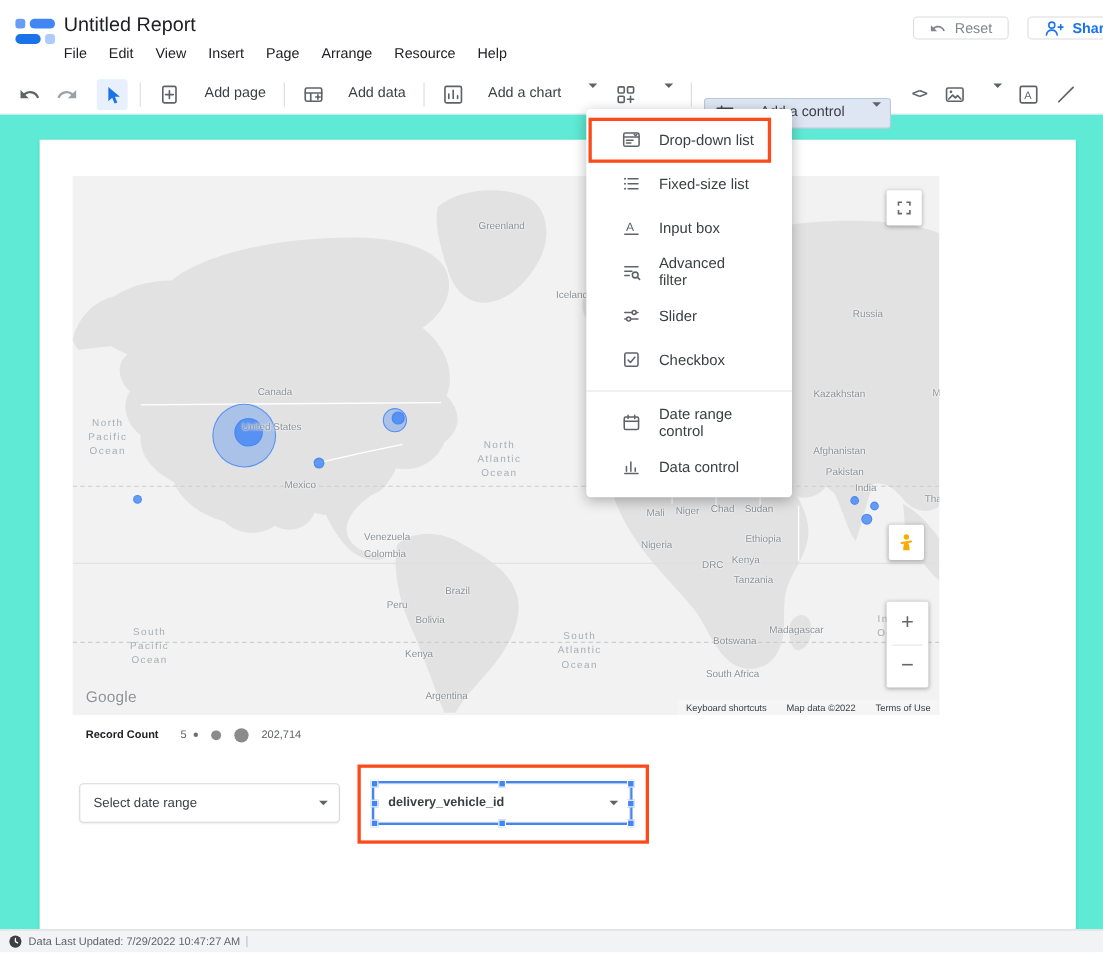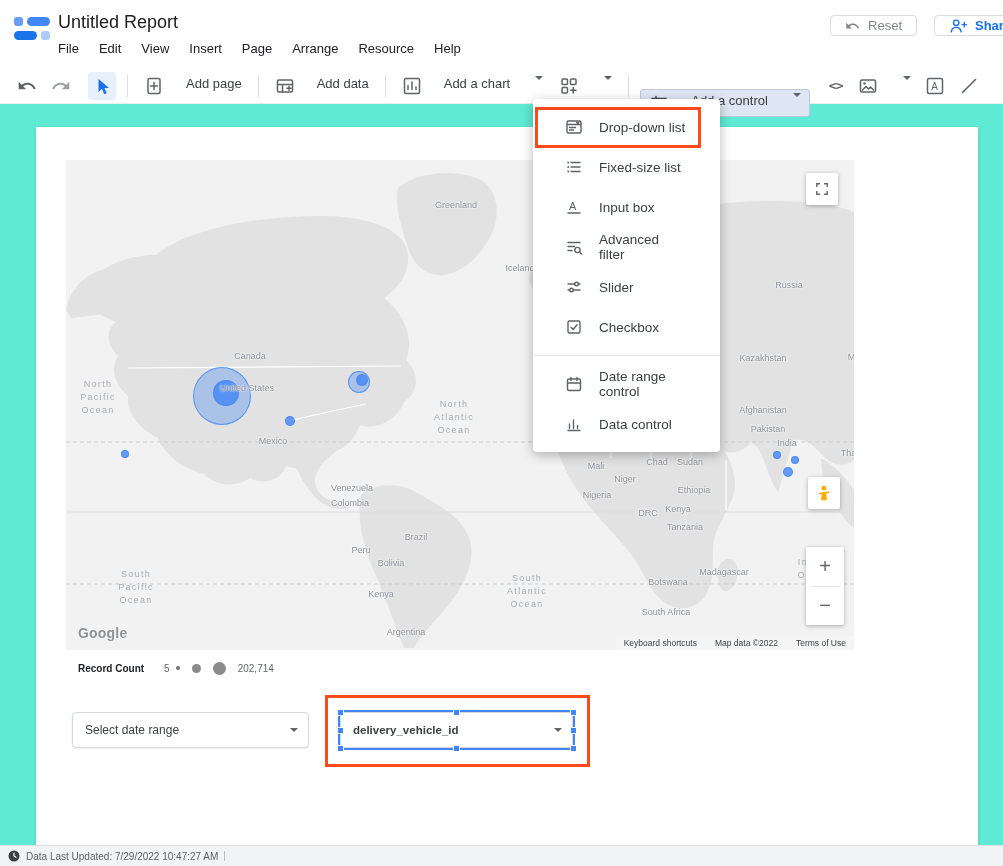--- a/index.html
+++ b/index.html
@@ -49,21 +49,21 @@
   .map-label.ocean{color:#a7aeb5;letter-spacing:1.3px;line-height:13px;}
   .bubble{position:absolute;border-radius:50%;background:rgba(66,133,244,.35);
           border:1px solid rgba(66,133,244,.8);box-sizing:border-box;z-index:2;}
   .bubble.dark{background:rgba(66,133,244,.8);}
   .map-ctrl{position:absolute;background:#fff;box-shadow:0 1px 4px rgba(0,0,0,.3);border-radius:2px;z-index:6;}
   .fullscreen-btn{left:740px;top:13px;width:32px;height:32px;display:flex;align-items:center;justify-content:center;}
   .pegman-btn{left:742px;top:317px;width:32px;height:32px;display:flex;align-items:center;justify-content:center;}
   .zoom-ctrl{left:740px;top:387px;width:38px;height:78px;display:flex;flex-direction:column;}
   .zoom-btn{flex:1;display:flex;align-items:center;justify-content:center;font-size:20px;color:#666;cursor:pointer;}
   .zoom-sep{height:1px;background:#e6e6e6;margin:0 5px;}
-  .map-google{position:absolute;left:12px;bottom:9px;font-size:14px;font-weight:bold;color:#8f9296;
+  .map-google{position:absolute;left:12px;bottom:9px;font-size:14px;font-weight:normal;color:#8f9296;
               letter-spacing:.2px;z-index:5;text-shadow:0 0 2px #fff;text-align:center;}
   .map-attr{position:absolute;right:0;bottom:0;height:14px;display:flex;align-items:center;gap:18px;
             padding:0 8px;background:rgba(245,245,245,.9);font-size:8.5px;color:#3c4043;z-index:5;}
 
   
   .legend{position:absolute;left:42px;top:533px;height:16px;display:flex;align-items:center;
           font-size:10px;color:#5f6368;}
   .legend .lg-title{font-weight:bold;color:#202124;margin-right:20px;}
   .lg-dot{border-radius:50%;background:#8b8b8b;display:inline-block;margin:0 6px;}
   .lg-dot.s1{width:4px;height:4px;background:#6f6f6f;}
@@ -299,21 +299,21 @@
             <span class="map-label country" style="left: 181px; top: 223px;">United States</span>
             <span class="map-label country" style="left: 207px; top: 276px;">Mexico</span>
             <span class="map-label country" style="left: 286px; top: 323px;">Venezuela</span>
             <span class="map-label country" style="left: 284px; top: 338px;">Colombia</span>
             <span class="map-label country" style="left: 350px; top: 372px;">Brazil</span>
             <span class="map-label country" style="left: 295px; top: 385px;">Peru</span>
             <span class="map-label country" style="left: 325px; top: 398px;">Bolivia</span>
             <span class="map-label country" style="left: 315px; top: 429px;">Kenya</span>
             <span class="map-label country" style="left: 340px; top: 467px;">Argentina</span>
             <span class="map-label country" style="left: 530px; top: 301px;">Mali</span>
-            <span class="map-label country" style="left: 559px; top: 314px;">Niger</span>
+            <span class="map-label country" style="left: 559px; top: 299px;">Niger</span>
             <span class="map-label country" style="left: 591px; top: 297px;">Chad</span>
             <span class="map-label country" style="left: 624px; top: 297px;">Sudan</span>
             <span class="map-label country" style="left: 531px; top: 318px; margin-top: 12px;">Nigeria</span>
             <span class="map-label country" style="left: 582px; top: 348px;">DRC</span>
             <span class="map-label country" style="left: 628px; top: 325px;">Ethiopia</span>
             <span class="map-label country" style="left: 612px; top: 344px;">Kenya</span>
             <span class="map-label country" style="left: 619px; top: 362px;">Tanzania</span>
             <span class="map-label country" style="left: 602px; top: 417px;">Botswana</span>
             <span class="map-label country" style="left: 658px; top: 407px;">Madagascar</span>
             <span class="map-label country" style="left: 600px; top: 447px;">South Africa</span>

